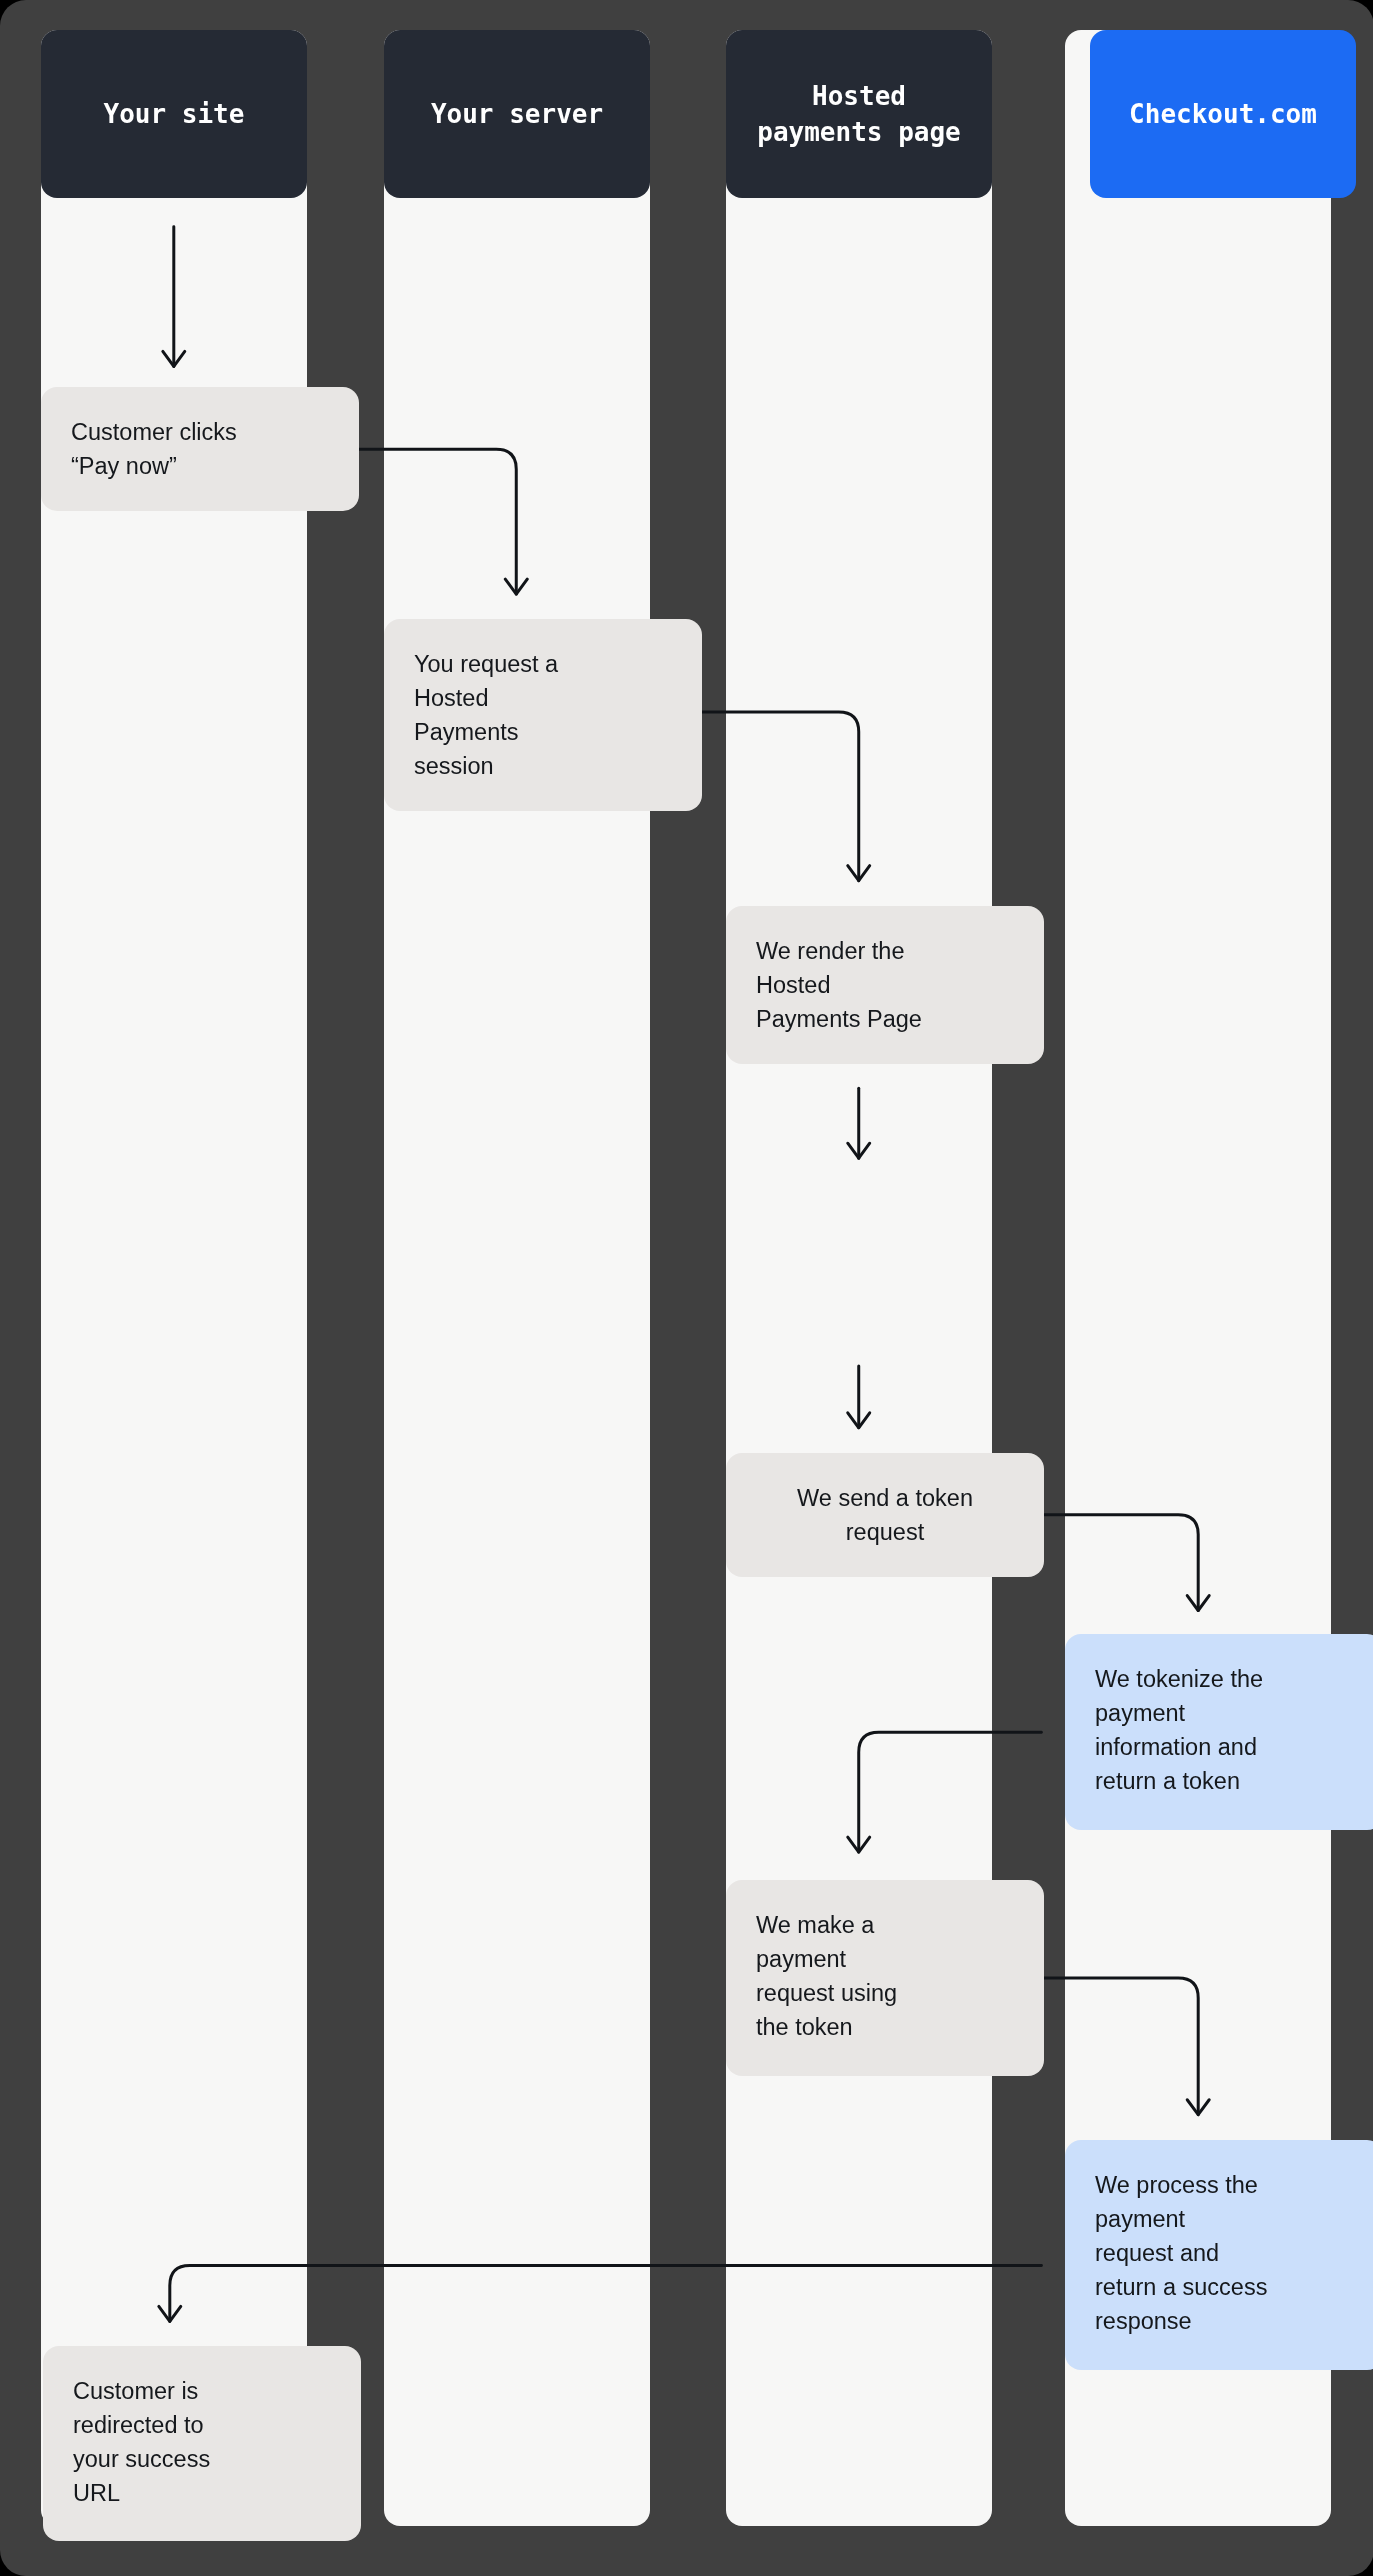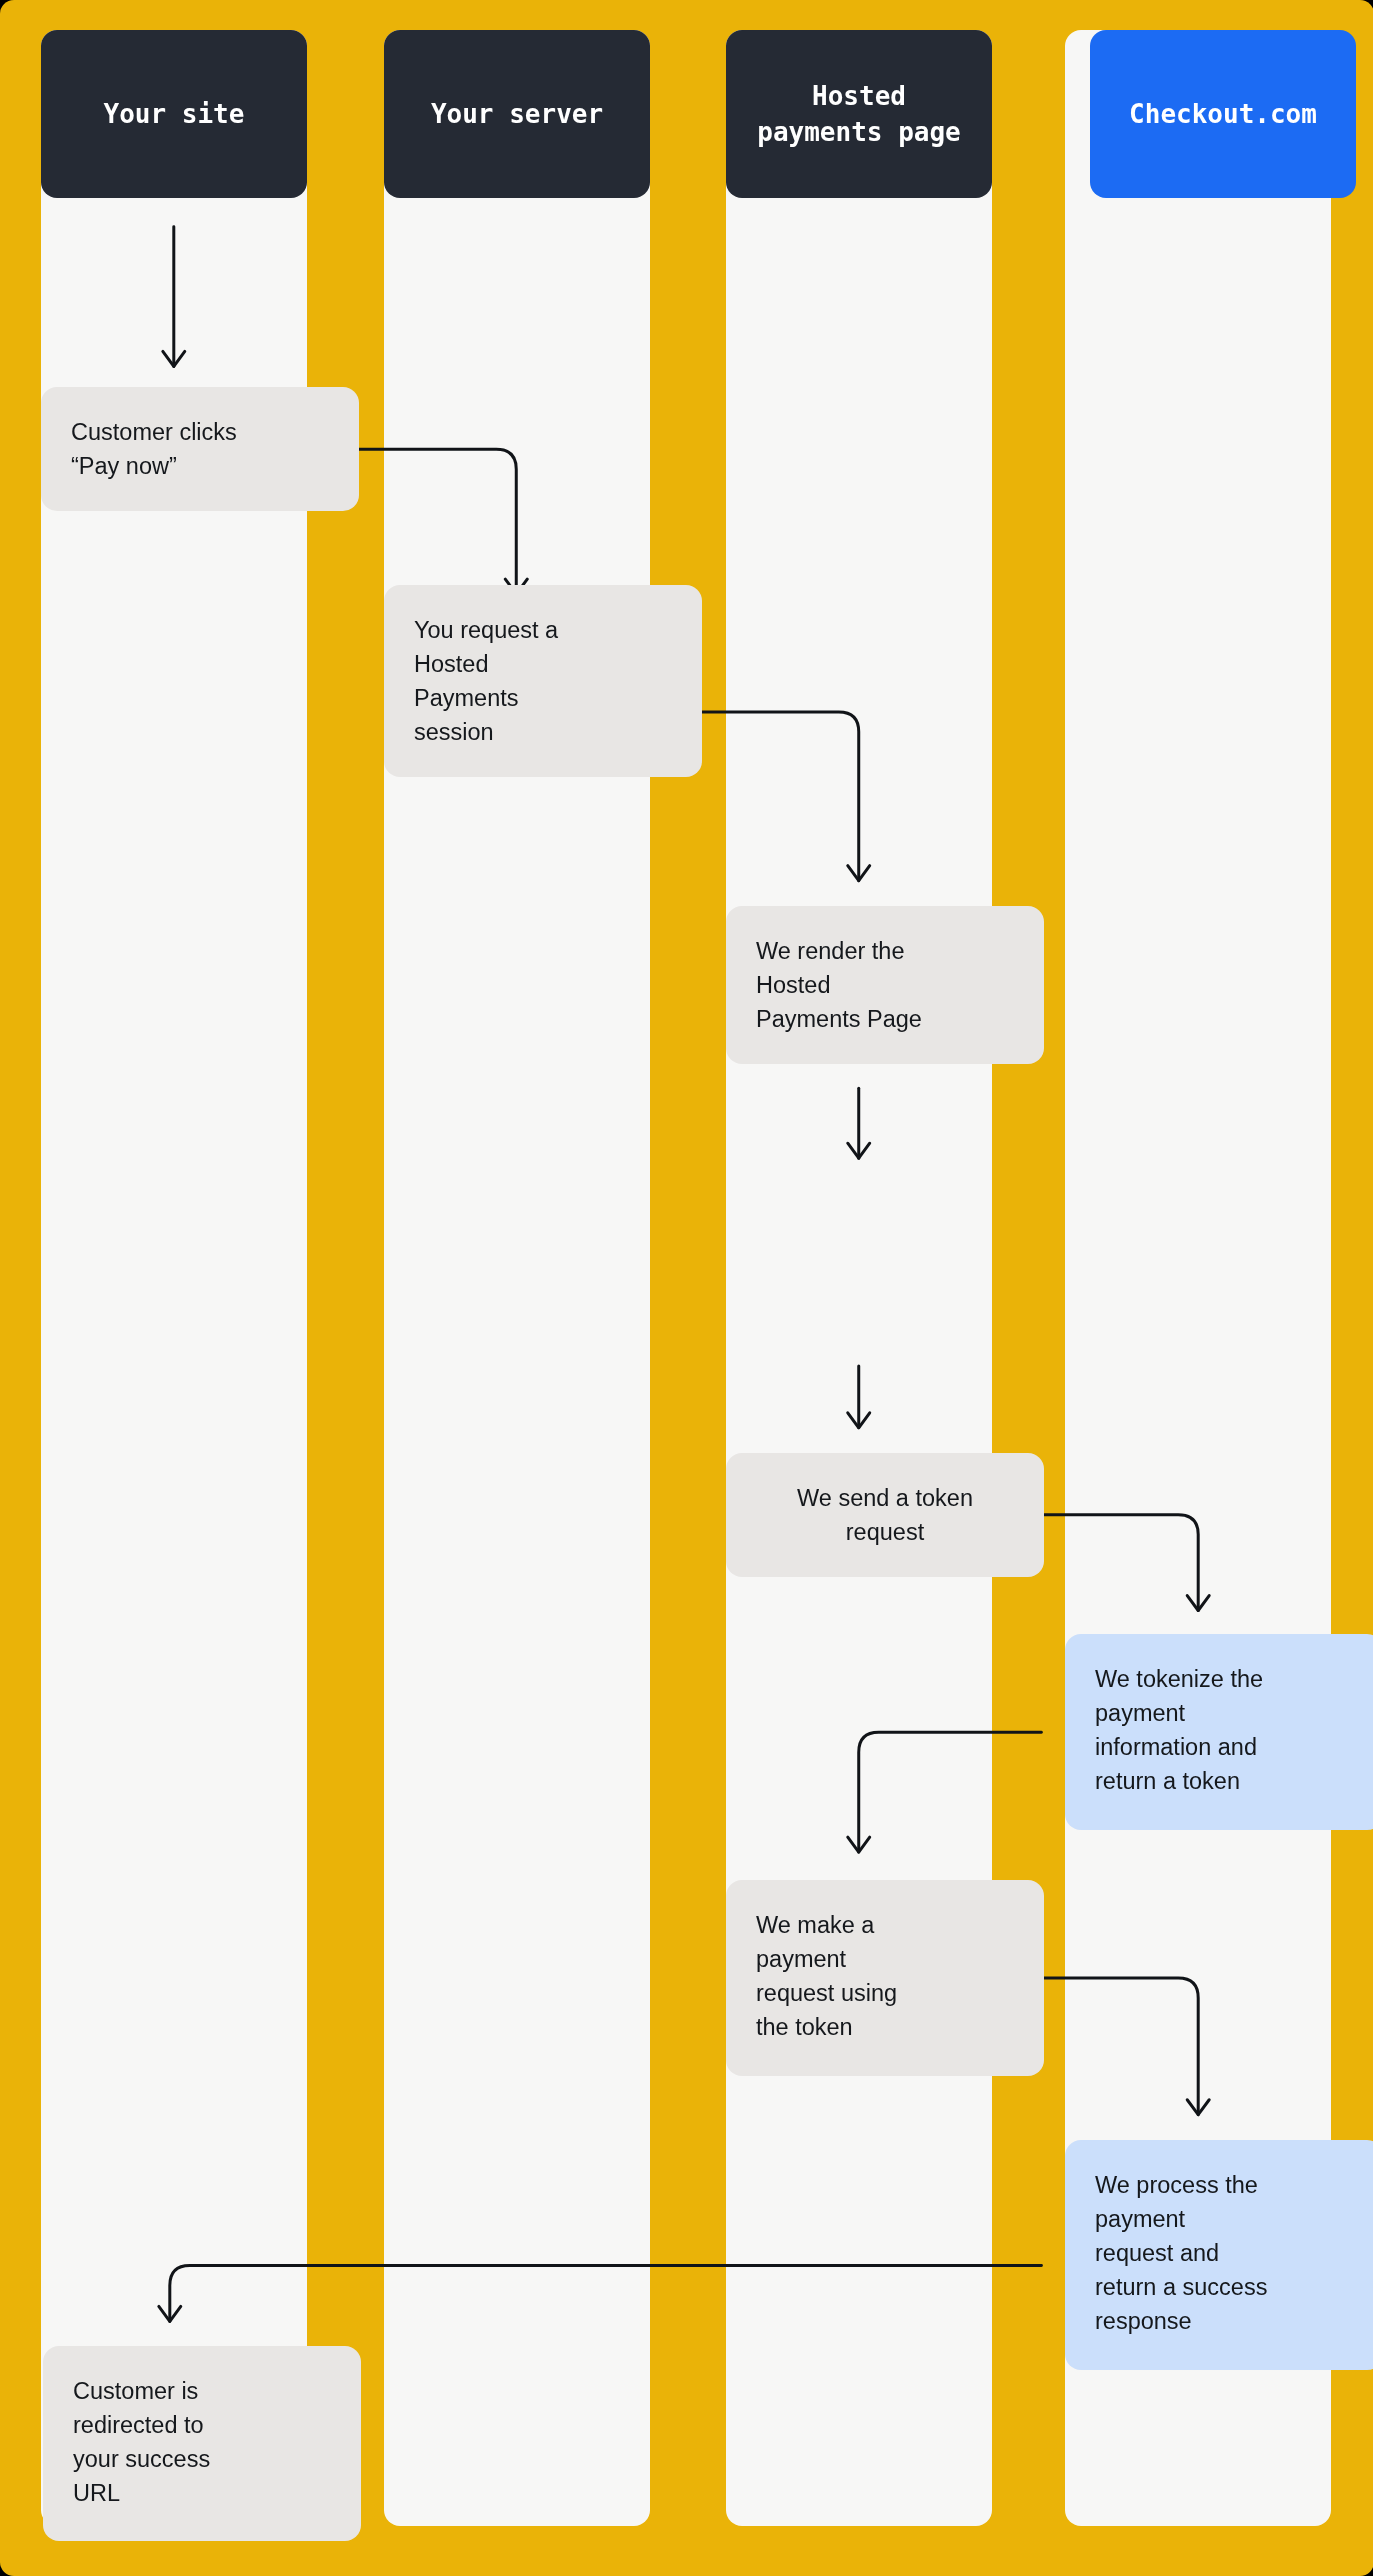--- a/index.html
+++ b/index.html
@@ -4,22 +4,22 @@
 <style>
   html,body{margin:0;padding:0;}
   body{
     width:1374px;height:2576px;
     background:#000;
     font-family:"Liberation Sans","DejaVu Sans",sans-serif;
     position:relative;
   }
   .page{
     position:absolute;inset:0;
-    background:#eab308;
-    border-radius:14px;
+    background:#404040;
+    border-radius:26px;
     overflow:hidden;
   }
   
   .lane{
     position:absolute;top:30px;height:2496px;width:266px;
     background:#F7F7F6;border-radius:16px;
   }
   .lane--1{left:41px;}
   .lane--2{left:384px;}
   .lane--3{left:726px;}
@@ -44,21 +44,21 @@
   .step{
     position:absolute;width:318px;box-sizing:border-box;
     border-radius:16px;
     padding:28px 30px;
     font-size:23.5px;line-height:34px;color:#15181C;
     white-space:pre-line;
   }
   .step--gray{background:#E8E6E4;}
   .step--blue{background:#CBDFFB;}
   .s1{left:41px;top:387px;min-height:124px;}
-  .s2{left:384px;top:585px;min-height:186px;}
+  .s2{left:384px;top:619px;min-height:186px;}
   .s3{left:726px;top:906px;min-height:158px;}
   .s4{left:734px;top:1183px;min-height:160px;}
   .s5{left:726px;top:1453px;min-height:124px;text-align:center;}
   .s6{left:1065px;top:1634px;min-height:196px;}
   .s7{left:726px;top:1880px;min-height:196px;}
   .s8{left:1065px;top:2140px;min-height:230px;}
   .s9{left:43px;top:2346px;min-height:195px;}
   
   .connectors{
     position:absolute;left:0;top:0;width:1374px;height:2576px;

